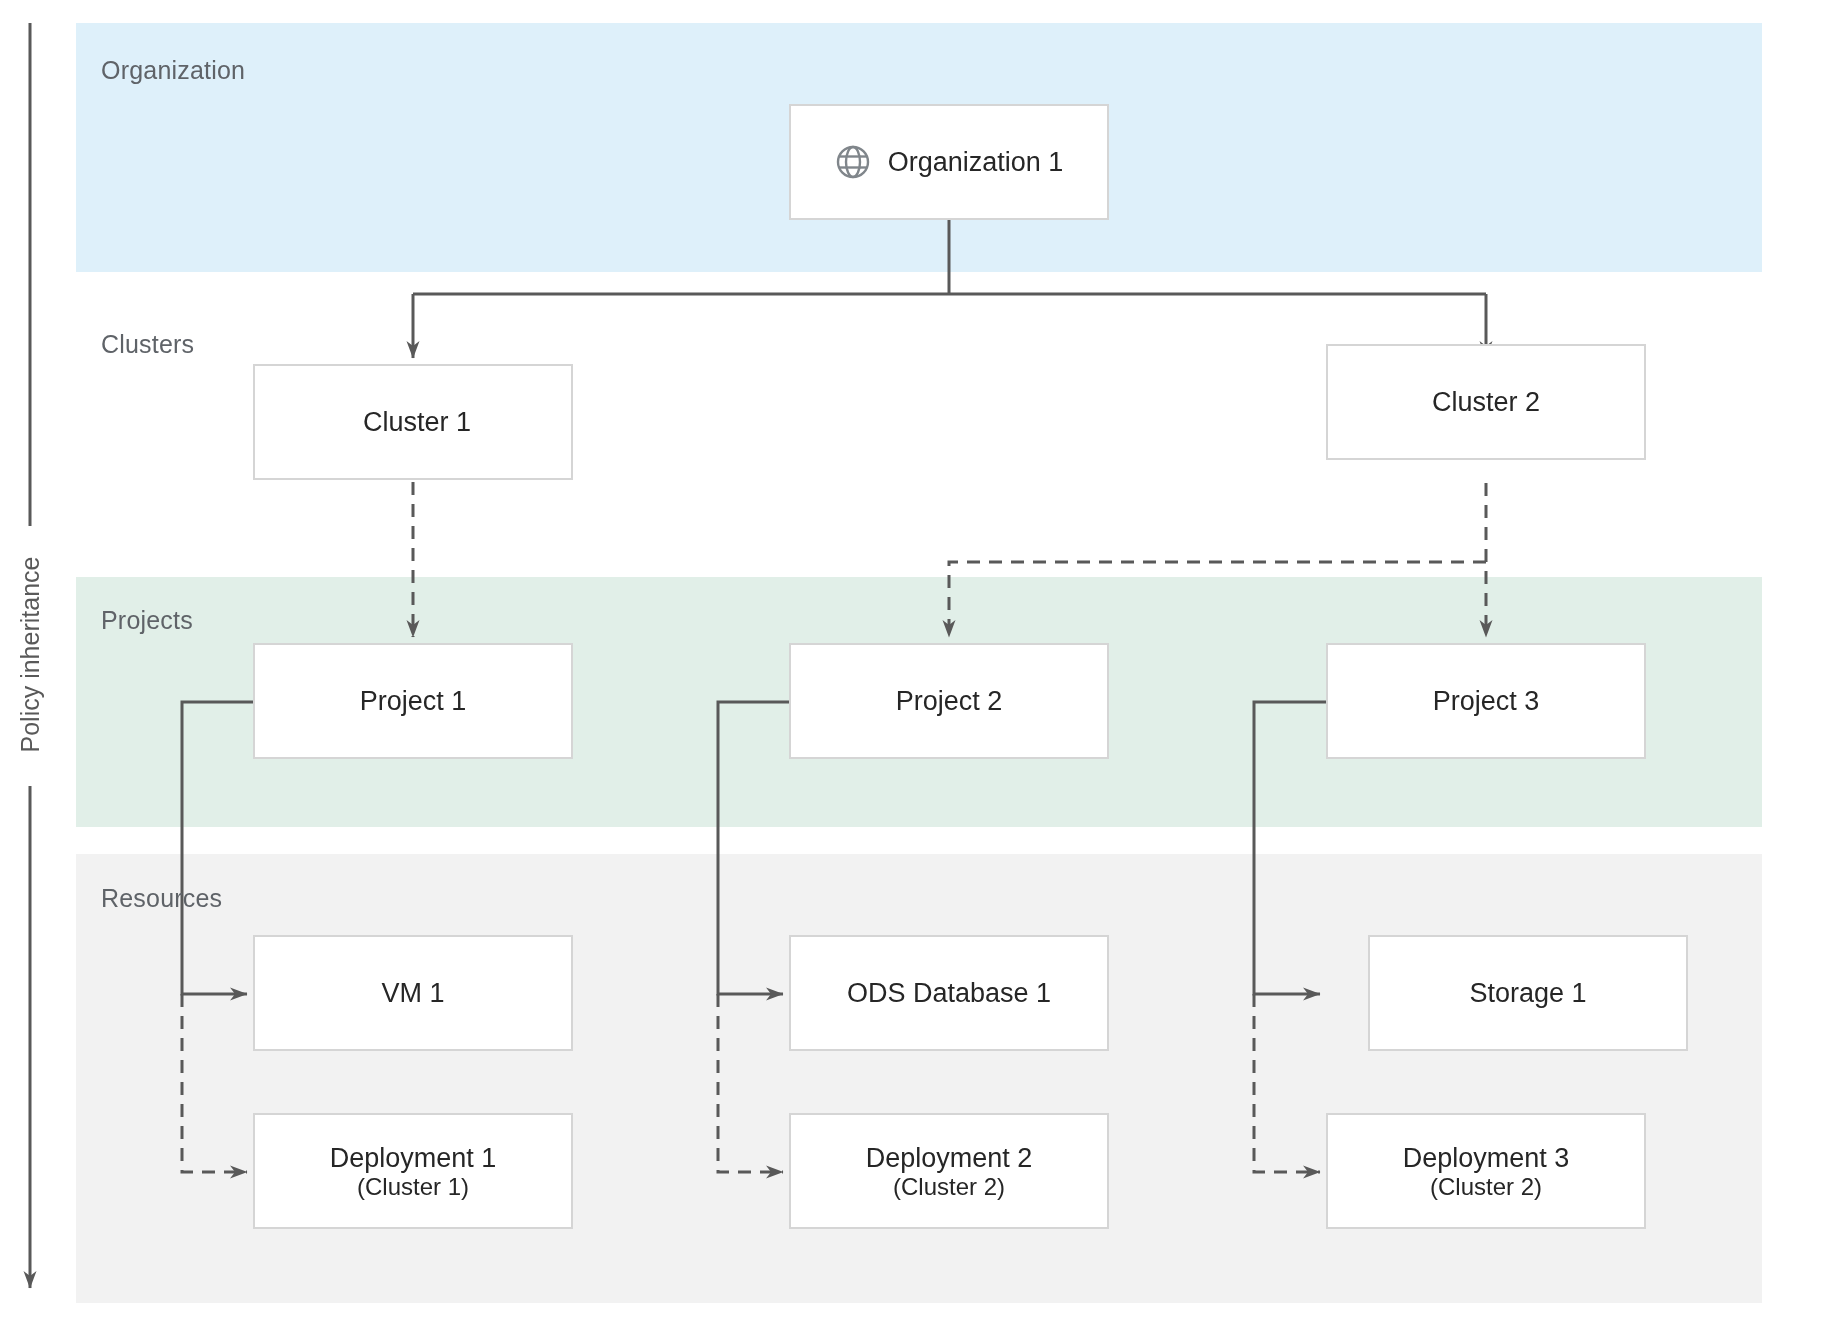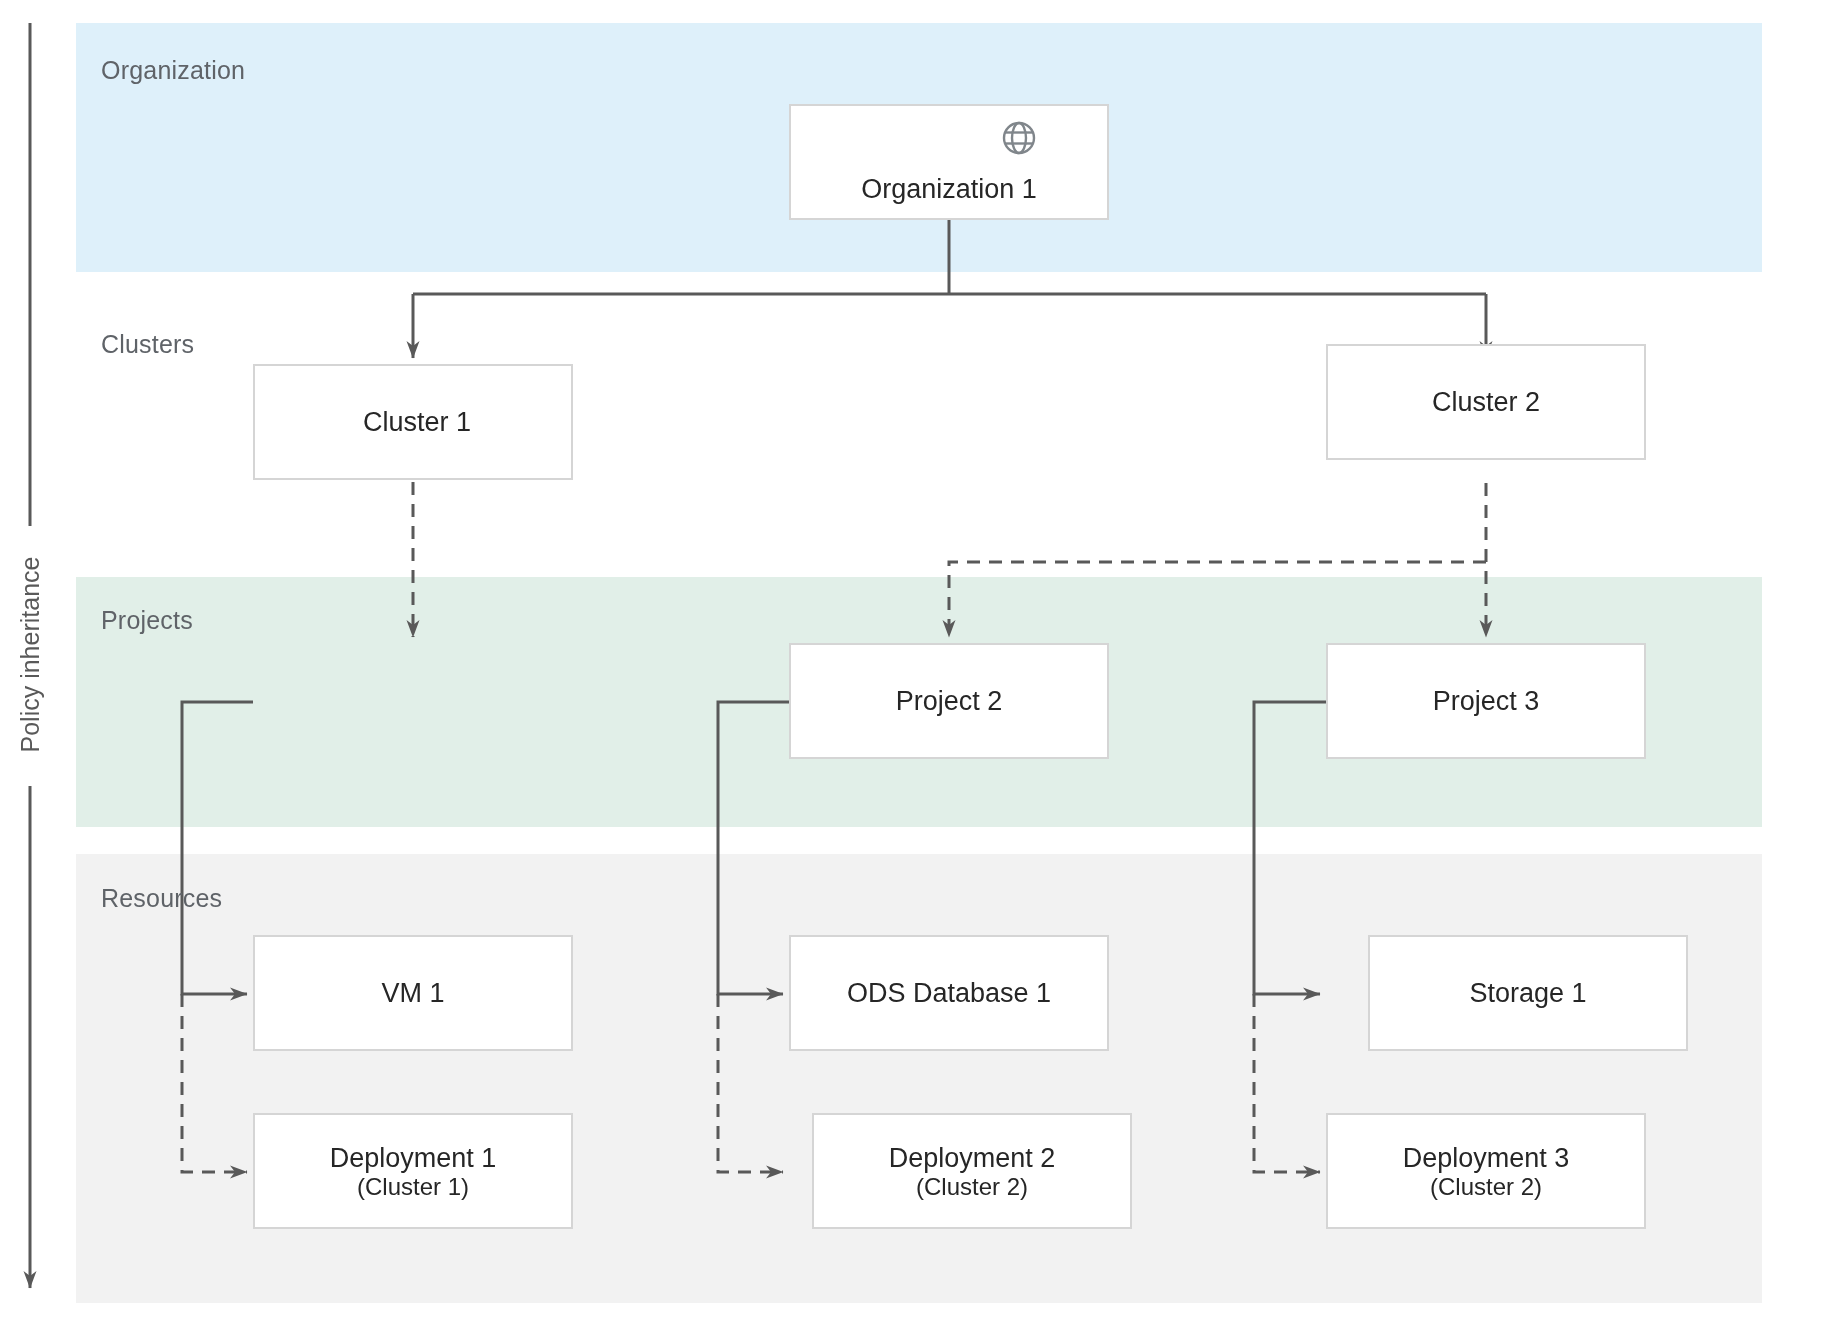--- a/index.html
+++ b/index.html
@@ -40,21 +40,21 @@
     height: 116px;
     background: var(--node-bg, #ffffff);
     border: 2px solid var(--node-border-color, #d5d5d5);
     box-sizing: border-box;
     display: flex;
     flex-direction: column;
     align-items: center;
     justify-content: center;
     z-index: 2;
   }
-  .node-row { display: flex; flex-direction: column; align-items: flex-end; gap: 17px; }
+  .node-row { display: flex; flex-direction: row; align-items: center; gap: 17px; }
   .node-label {
     font-size: 27px;
     color: var(--node-text-color, #262626);
     line-height: 32px;
     text-align: center;
   }
   .node-sublabel {
     font-size: 24px;
     color: var(--node-text-color, #262626);
     line-height: 26px;
@@ -145,20 +145,23 @@
     </div>
   </div>
 
   <div class="node" style="left:253px; top:364px;padding-left:8px;">
     <div class="node-label">Cluster 1</div>
   </div>
   <div class="node" style="left:1326px; top:344px;">
     <div class="node-label">Cluster 2</div>
   </div>
 
+  <div class="node" style="left:253px; top:643px;">
+    <div class="node-label">Project 1</div>
+  </div>
   <div class="node" style="left:789px; top:643px;">
     <div class="node-label">Project 2</div>
   </div>
   <div class="node" style="left:1326px; top:643px;">
     <div class="node-label">Project 3</div>
   </div>
 
   <div class="node" style="left:253px; top:935px;">
     <div class="node-label">VM 1</div>
   </div>
@@ -166,21 +169,21 @@
     <div class="node-label">ODS Database 1</div>
   </div>
   <div class="node" style="left:1326px; top:935px;margin-left:42px;">
     <div class="node-label">Storage 1</div>
   </div>
 
   <div class="node" style="left:253px; top:1113px;">
     <div class="node-label">Deployment 1</div>
     <div class="node-sublabel">(Cluster 1)</div>
   </div>
-  <div class="node" style="left:789px; top:1113px;margin-left:23px;">
+  <div class="node" style="left:789px; top:1113px;">
     <div class="node-label">Deployment 2</div>
     <div class="node-sublabel">(Cluster 2)</div>
   </div>
   <div class="node" style="left:1326px; top:1113px;">
     <div class="node-label">Deployment 3</div>
     <div class="node-sublabel">(Cluster 2)</div>
   </div>
 
 </div>
 

